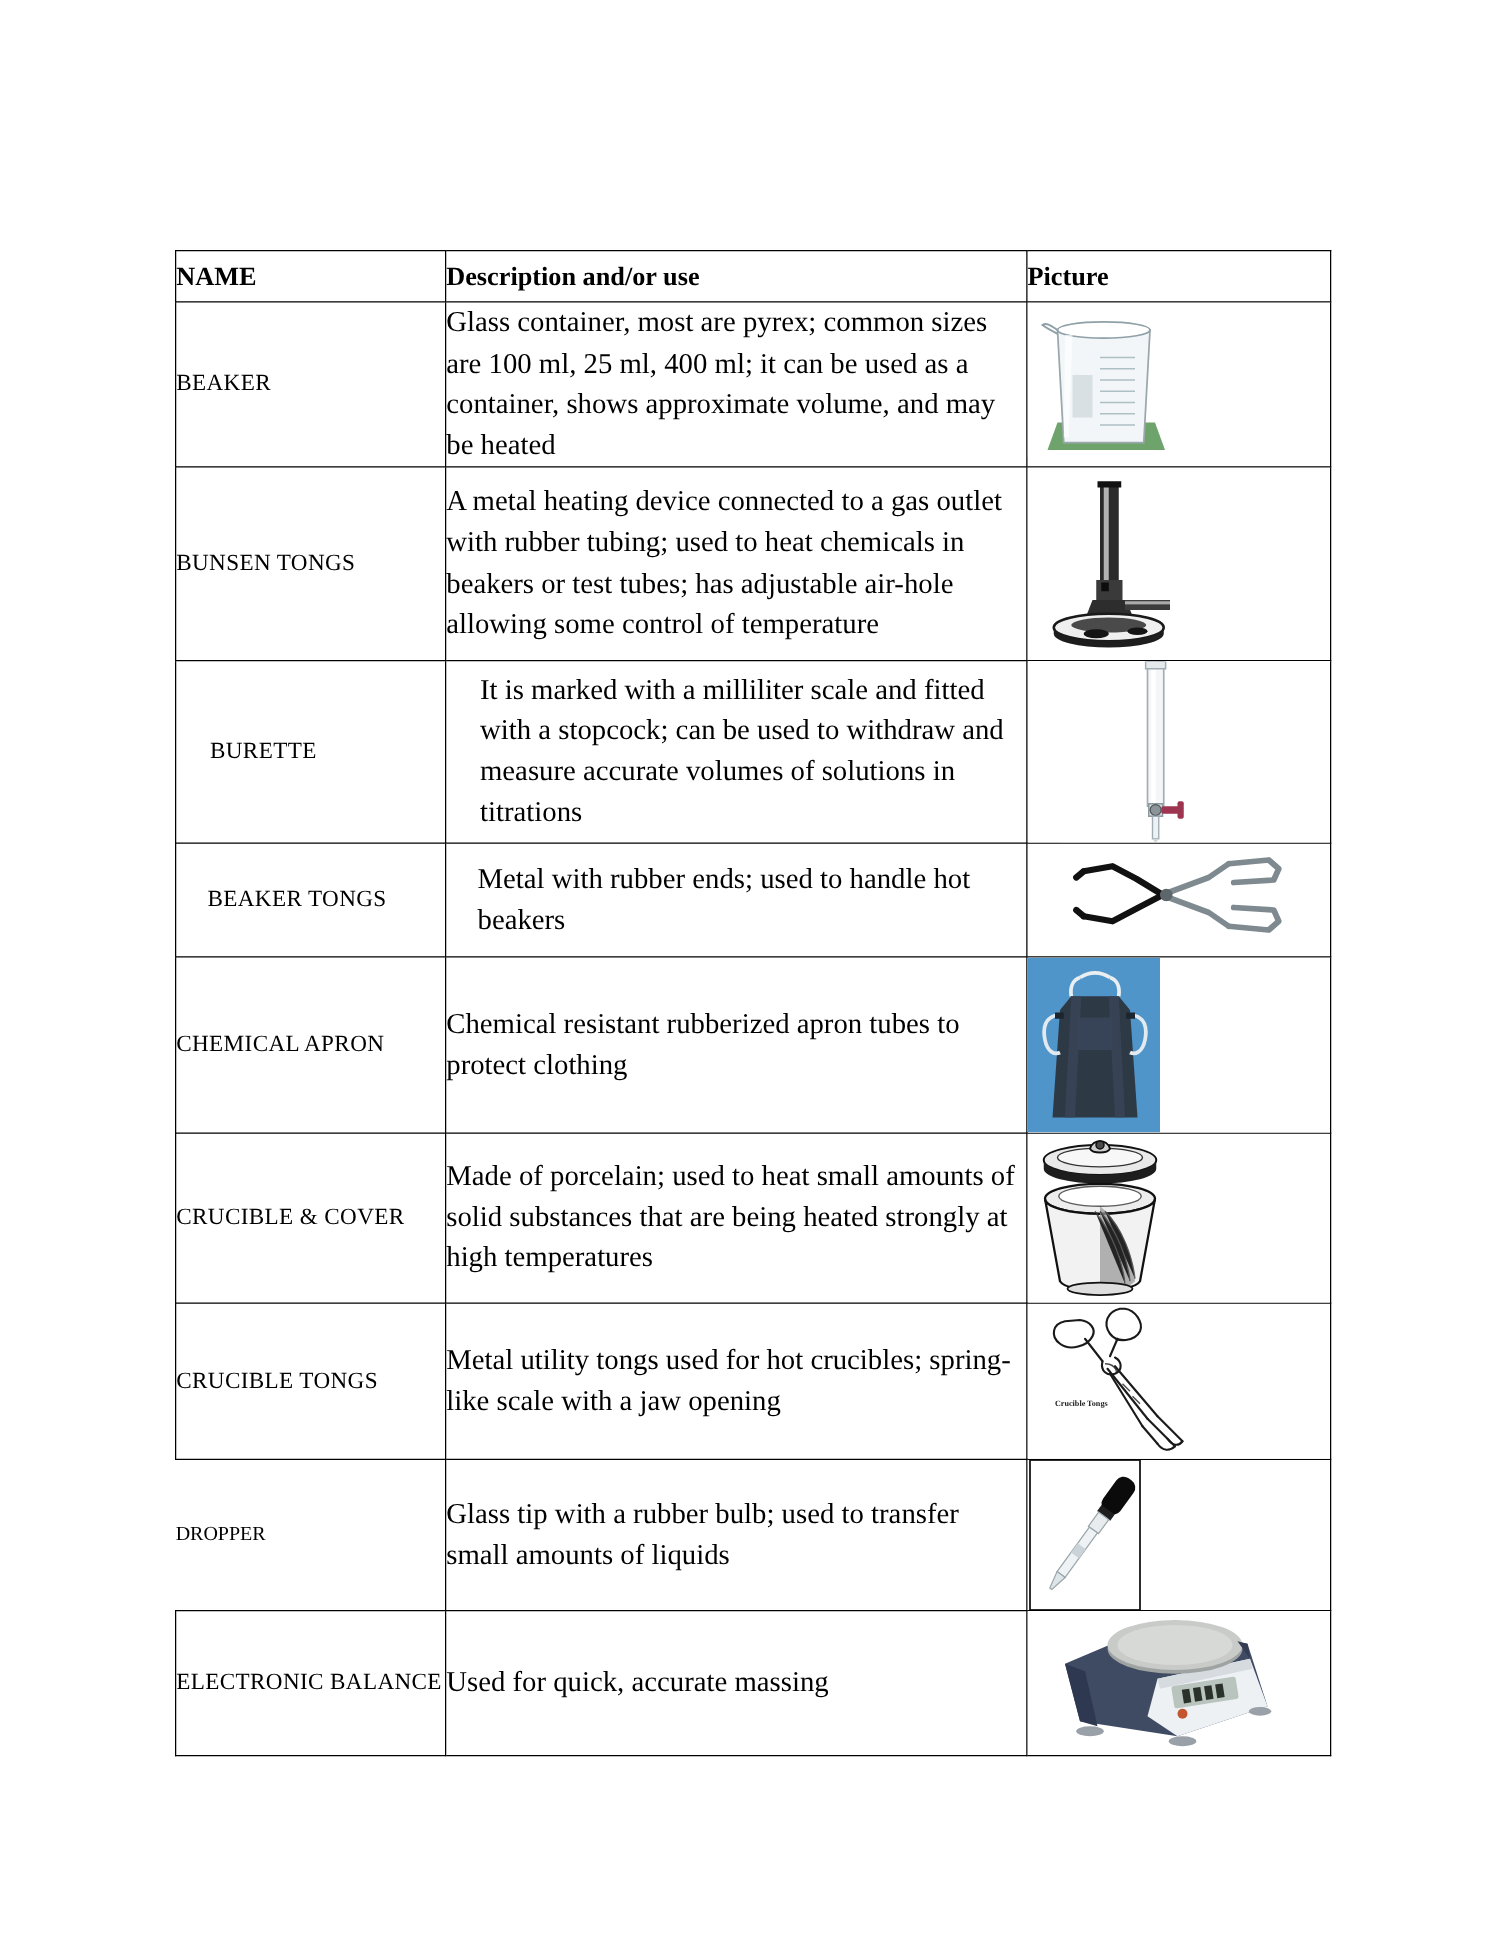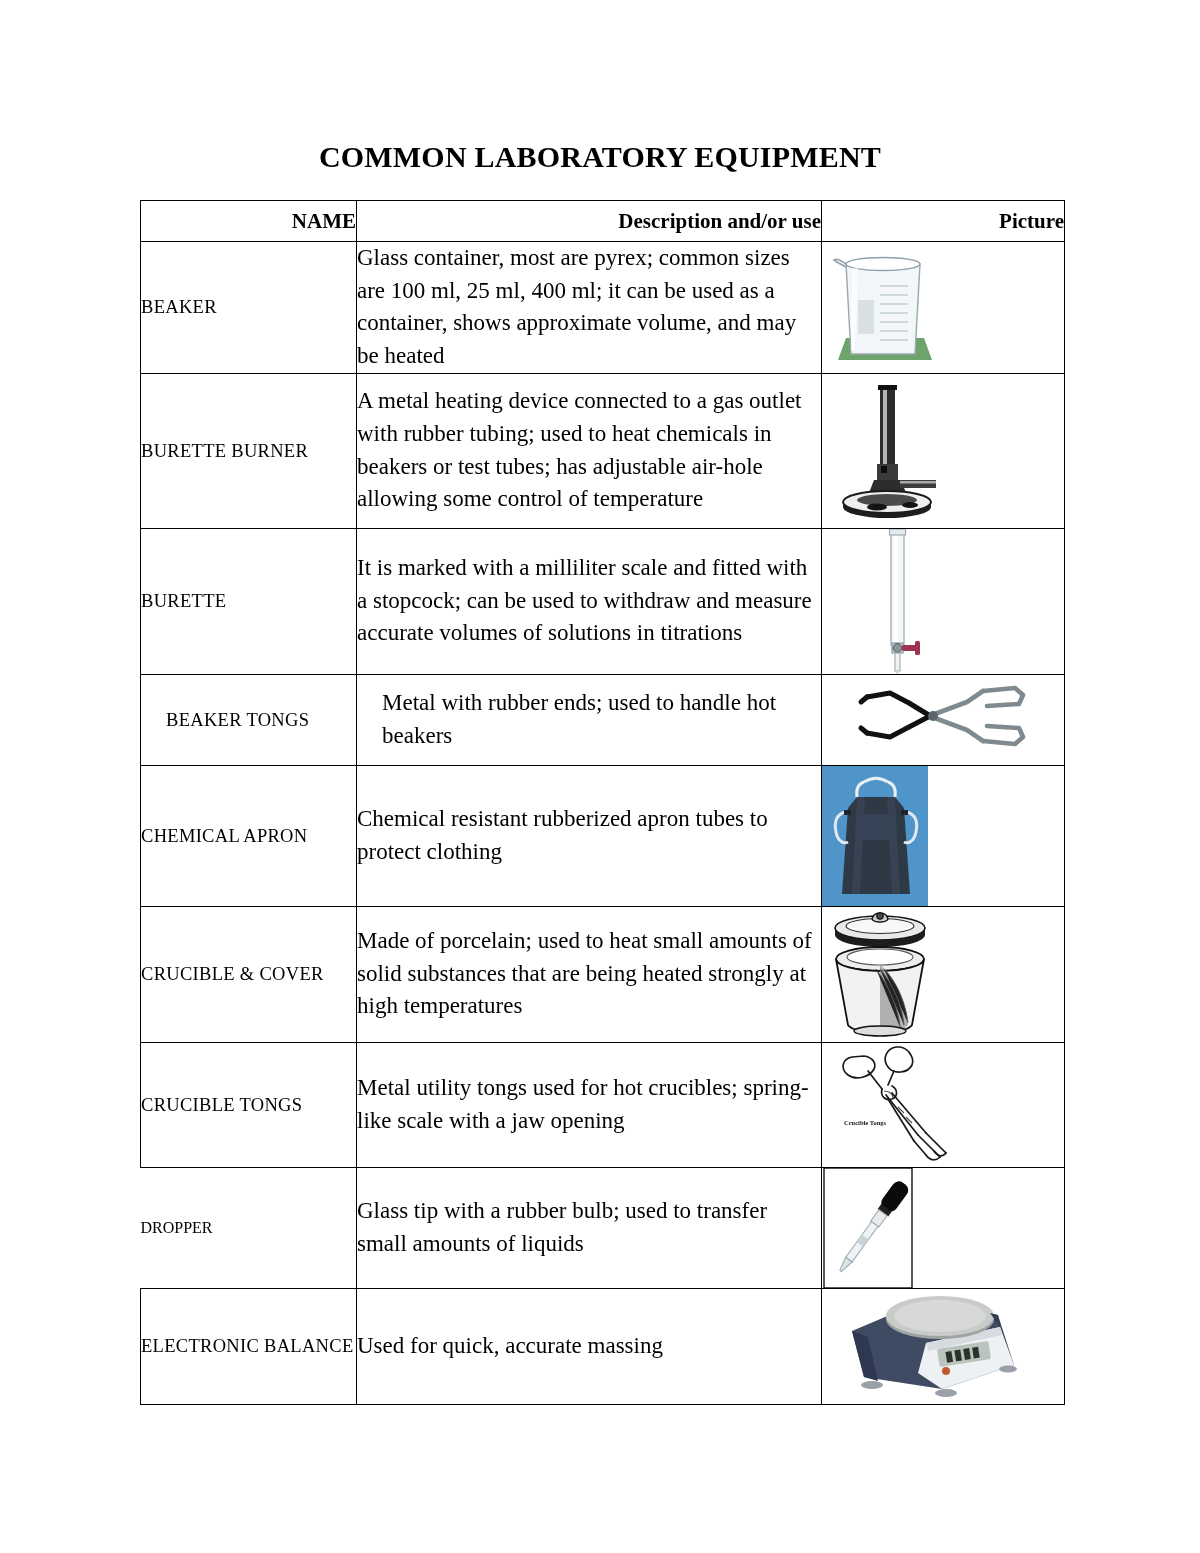--- a/index.html
+++ b/index.html
@@ -54,21 +54,21 @@
     background: #ffffff;
   }
 
   
   col.c-name    { width: 216px; }
   col.c-desc    { width: 465px; }
   col.c-picture { width: 243px; }
 
   thead th {
     height: 40px;
-    text-align: right;
+    text-align: left;
     font-size: 21px;
     font-weight: bold;
     font-family: "Liberation Serif", "DejaVu Serif", serif;
     border-width: 2px;
   }
 
   td.name-cell {
     padding: 8px 14px;
     font-size: 18.5px;
     line-height: 1.30;
@@ -93,34 +93,33 @@
     position: relative;
     width: 100%;
     height: 100%;
     overflow: hidden;
   }
   svg.fig { display: block; }
 
   
   tr.r-beaker        td { height: 124px; }
   tr.r-bunsen        td { height: 154px; }
-  tr.r-burette       td { height: 145px; }
+  tr.r-burette       td { height: 145px; padding-left: 27px; }
   tr.r-beakertongs   td { height: 90px; padding-left: 25px;  }
   tr.r-apron         td { height: 140px; }
   tr.r-crucible      td { height: 135px; }
   tr.r-cruciblet     td { height: 124px; }
   tr.r-dropper       td { height: 120px; }
   tr.r-balance       td { height: 115px; }
 </style>
 </head>
 <body>
 
 <div class="page">
 
-  <div class="doc-title">COMMON LABORATORY EQUIPMENT</div>
 
   <table class="equipment-table">
     <colgroup>
       <col class="c-name">
       <col class="c-desc">
       <col class="c-picture">
     </colgroup>
     <thead>
       <tr>
         <th>NAME</th>
@@ -151,21 +150,21 @@
                 <line x1="58" y1="98" x2="86" y2="98"></line>
               </g>
               <rect x="36" y="58" width="16" height="34" fill="#cfd8dc" opacity="0.75"></rect>
               <path d="M30,26 L36,26 L33,108 L29,108 Z" fill="#ffffff" opacity="0.65"></path>
             </svg>
           </span>
         </td>
       </tr>
 
       <tr class="r-bunsen">
-        <td class="name-cell">BURETTE BURNER</td>
+        <td class="name-cell">BUNSEN TONGS</td>
         <td class="desc-cell">A metal heating device connected to a gas outlet with rubber tubing; used to heat chemicals in beakers or test tubes; has adjustable air-hole allowing some control of temperature</td>
         <td class="pic-cell">
           <span class="pic-wrap">
             <svg class="fig" width="243" height="154" viewBox="0 0 243 154" xmlns="http://www.w3.org/2000/svg">
               <rect x="0" y="0" width="243" height="154" fill="#ffffff"></rect>
               <rect x="58" y="14" width="15" height="78" fill="#2b2b2b"></rect>
               <rect x="61" y="14" width="4" height="78" fill="#f0f0f0" opacity="0.7"></rect>
               <rect x="56" y="11" width="19" height="5" fill="#111111"></rect>
               <rect x="55" y="90" width="21" height="16" fill="#3a3a3a"></rect>
               <rect x="59" y="92" width="6" height="7" fill="#0d0d0d"></rect>

